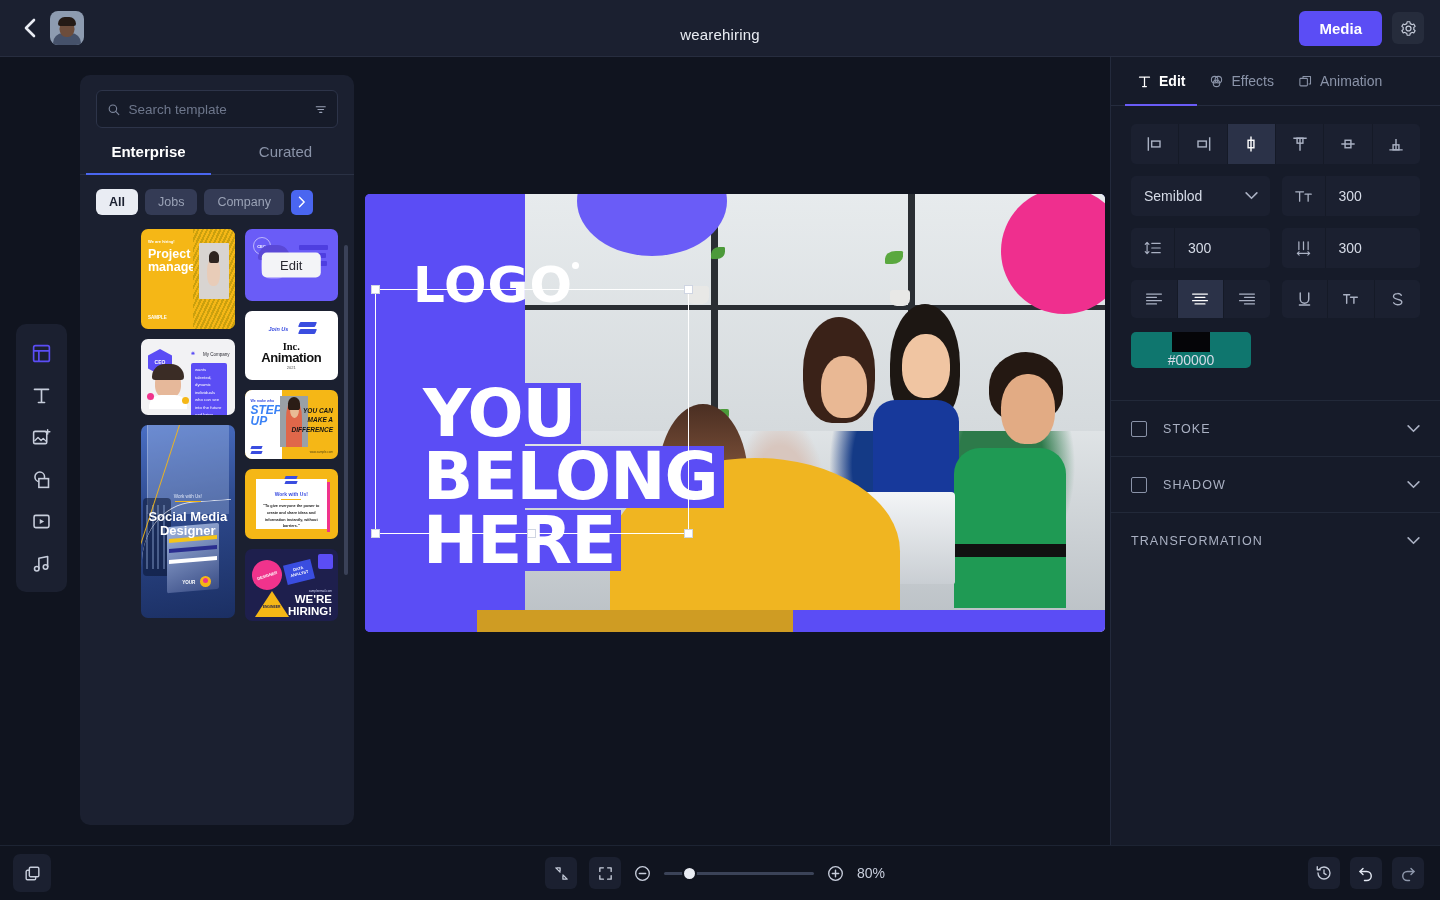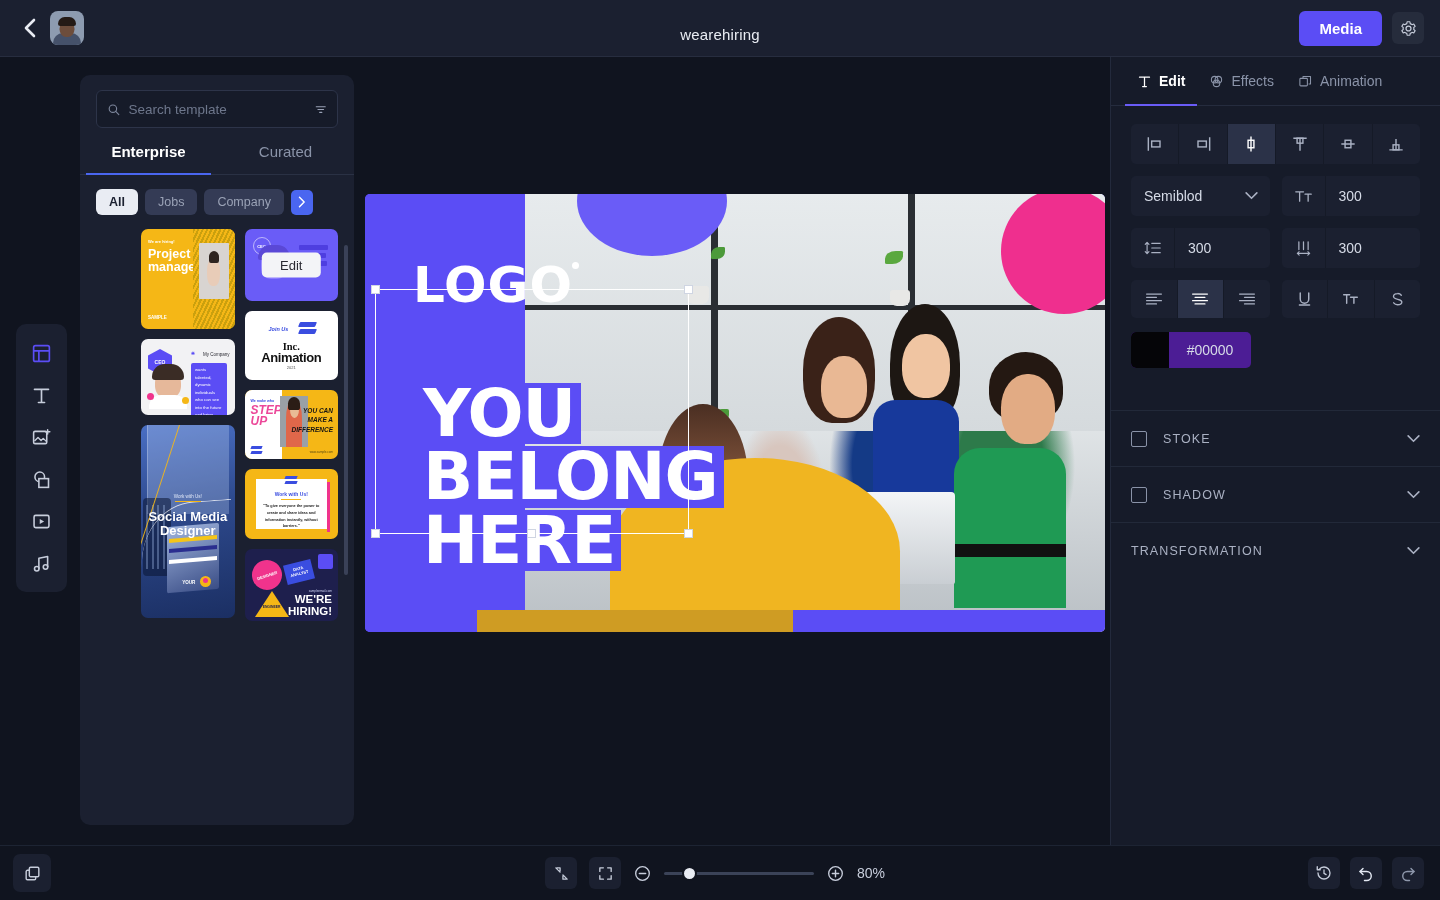--- a/index.html
+++ b/index.html
@@ -227,21 +227,21 @@
   .t5 .inc { position: absolute; left: 0; right: 0; top: 30px; text-align: center;
      font-size: 10.5px; font-weight: bold; color: #111; font-family: "Liberation Serif", serif; }
   .t5 .wp { position: absolute; left: 0; right: 0; top: 39px; text-align: center;
      font-size: 13px; font-weight: bold; color: #111; letter-spacing: -.4px; }
   .t5 .yr { position: absolute; left: 0; right: 0; top: 54px; text-align: center; font-size: 4px; color: #555; }
 
   
   .t6 { height: 69px; background: #f5b716; display: flex; position: relative; }
   .t6 .lft { width: 40%; background: #fff; padding: 9px 6px; position: relative; }
   .t6 .kick2 { font-size: 3.6px; color: #3a4de0; font-weight: bold; }
-  .t6 .step { font-size: 12px; font-weight: bold; color: #ec4899; font-style: italic; line-height: .95; margin-top: 2px; }
+  .t6 .step { font-size: 12px; font-weight: bold; color: #3b82f6; font-style: italic; line-height: .95; margin-top: 2px; }
   .t6 .mk{position:absolute;left:6px;bottom:5px;width:11px;height:8px;}
   .t6 .mk i{position:absolute;width:11px;height:3px;background:#3a4de0;transform:skewX(-22deg);}
   .t6 .mk i:nth-child(1){top:0;} .t6 .mk i:nth-child(2){top:4.5px;}
   .t6 .ph{position:absolute;left:38%;top:6px;width:30%;height:74%;background:#9aa0a6;overflow:hidden;}
   .t6 .ph .p1{position:absolute;left:22%;top:8%;width:56%;height:92%;background:#e0674a;border-radius:40% 40% 0 0;}
   .t6 .ph .p2{position:absolute;left:34%;top:10%;width:32%;height:34%;background:#e9bb96;border-radius:50%;}
   .t6 .ph .p3{position:absolute;left:28%;top:2%;width:44%;height:26%;background:#2b1d16;border-radius:50% 50% 20% 20%;}
   .t6 .rt{position:absolute;right:5px;top:16px;width:46%;text-align:right;font-size:6.5px;font-weight:bold;
      font-style:italic;color:#141414;line-height:1.45;}
   .t6 .url{position:absolute;right:5px;bottom:5px;font-size:3px;color:#5a4a10;}
@@ -394,35 +394,35 @@
   .mt12 { margin-top: 12px; }
   .btn-group { display: flex; border-radius: 5px; overflow: hidden; }
   .sb {
     flex: 1; height: 38px; background: #1b2030; cursor: pointer;
     display: flex; align-items: center; justify-content: center;
     border-right: 1px solid #151a27;
   }
   .sb:last-child { border-right: none; }
   .sb.active { background: #2b3248; }
   #color-fld {
-    margin-top: 14px; width: 120px; height: 36px; background: #4c1d95;
-    border-radius: 5px; display: flex; align-items: center; cursor: pointer; overflow: hidden;
+    margin-top: 14px; width: 120px; height: 36px; background: #0f766e;
+    border-radius: 5px; display: flex; align-items: center; cursor: pointer; overflow: hidden; flex-direction: column;
   }
   #color-sw { width: 38px; height: 100%; background: #050508; }
   #color-val { flex: 1; text-align: center; font-size: 14px; color: #d6dbe7; }
   .sect {
     height: 56px; border-top: 1px solid #222939;
     display: flex; align-items: center; padding: 0 20px; cursor: pointer;
   }
   .sect .cbx {
     width: 16px; height: 16px; border: 1.6px solid #8a93a8;
     border-radius: 2px; margin-right: 16px;
   }
   .sect .nm { flex: 1; font-size: 12.5px; color: #aab1c3; letter-spacing: 1.1px; }
-  #sect-wrap { margin-top: 42px; }
+  #sect-wrap { margin-top: 32px; }
 
   
   #bottombar {
     position: absolute; left: 0; bottom: 0; width: 1440px; height: 55px;
     background: #10141f; border-top: 1px solid #1d2433;
     display: flex; align-items: center;
   }
   #layers-btn {
     width: 38px; height: 38px; margin-left: 13px; border-radius: 7px;
     background: #1b2030; display: flex; align-items: center;

